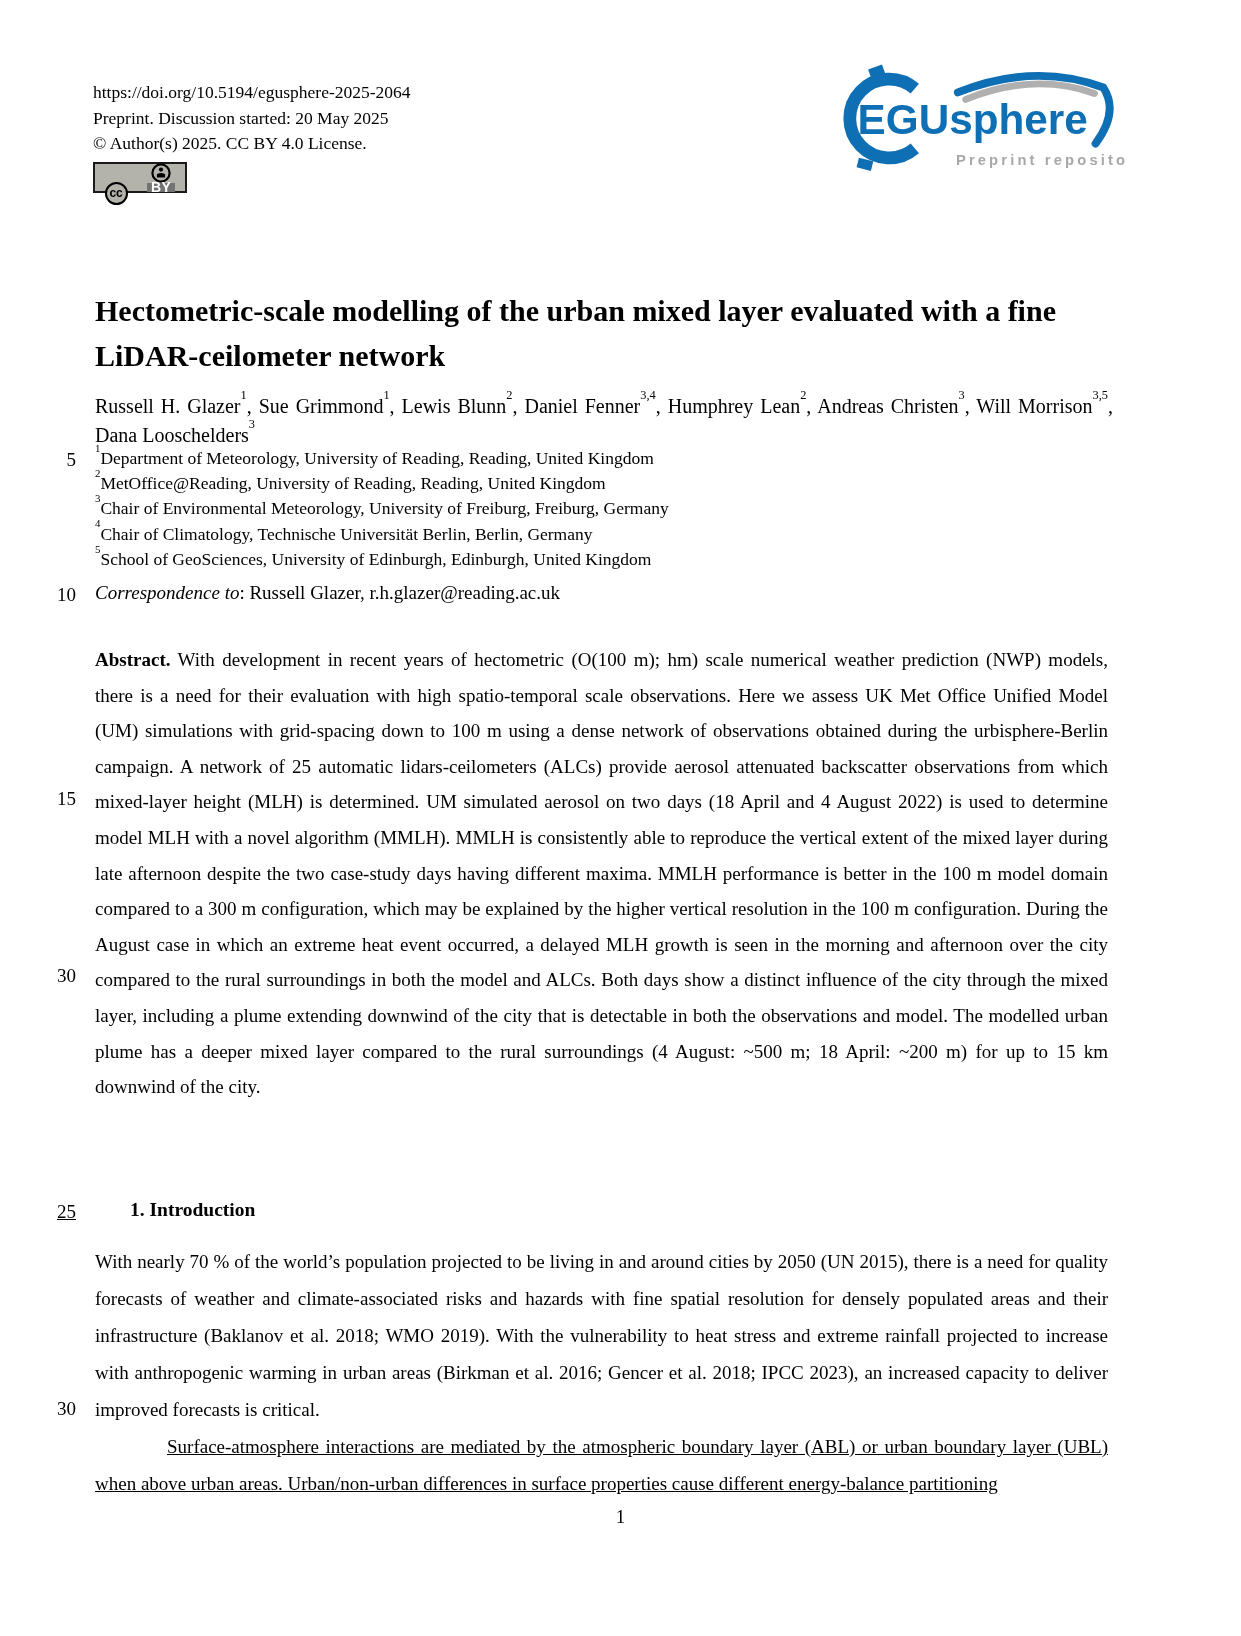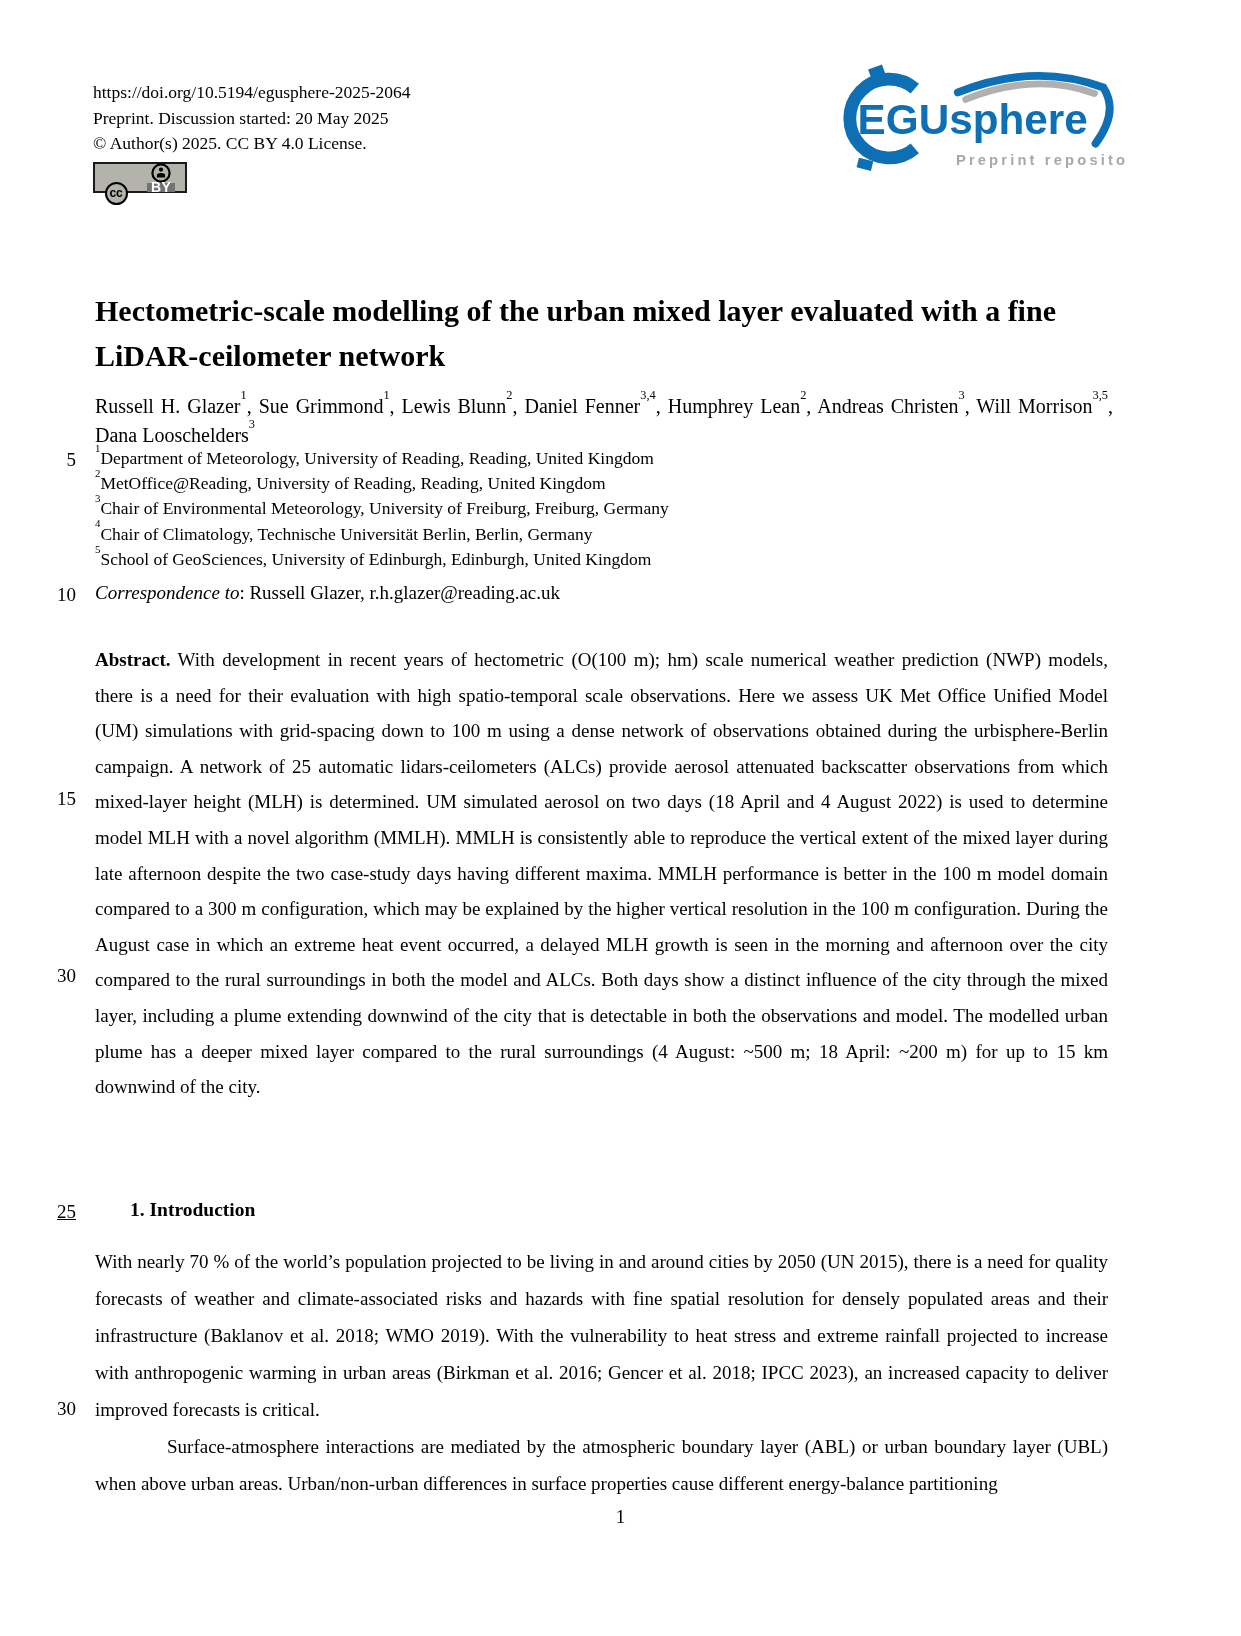--- a/index.html
+++ b/index.html
@@ -106,20 +106,21 @@
     line-height: 37px;
     text-align: justify;
   }
   .intro-para2 {
     position: absolute;
     left: 95px; top: 1428px; width: 1013px;
     font-size: 19px;
     line-height: 37px;
     text-align: justify;
     text-indent: 72px;
+    text-decoration: underline;
   }
   
   .ln {
     position: absolute;
     left: 42px; width: 34px;
     text-align: right;
     font-size: 19px;
     line-height: 22px;
   }
   .ln-5  { top: 449px; }

